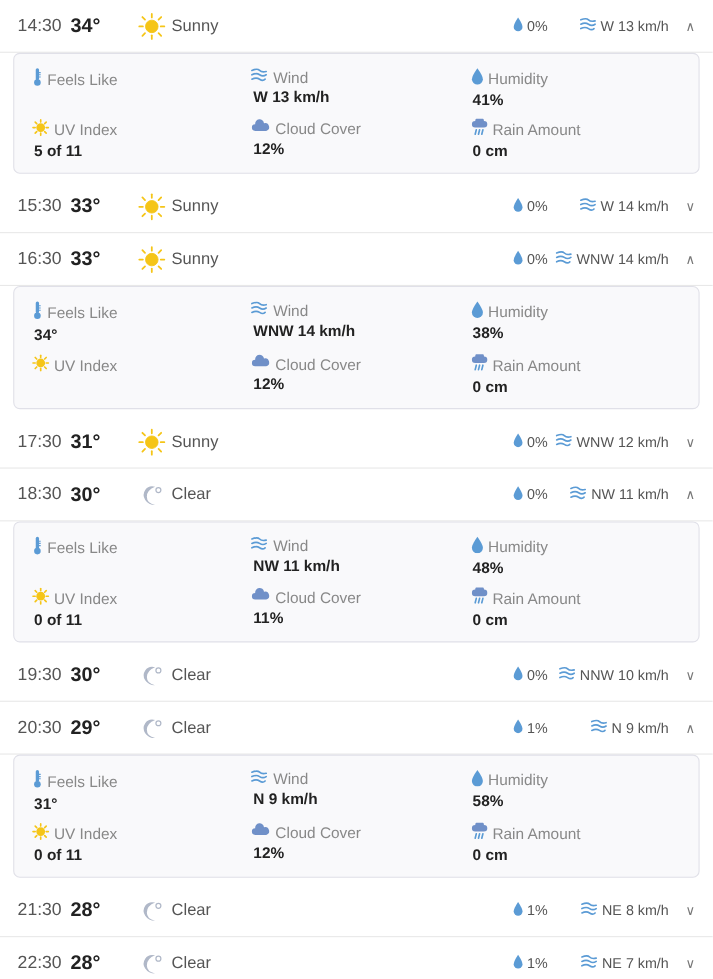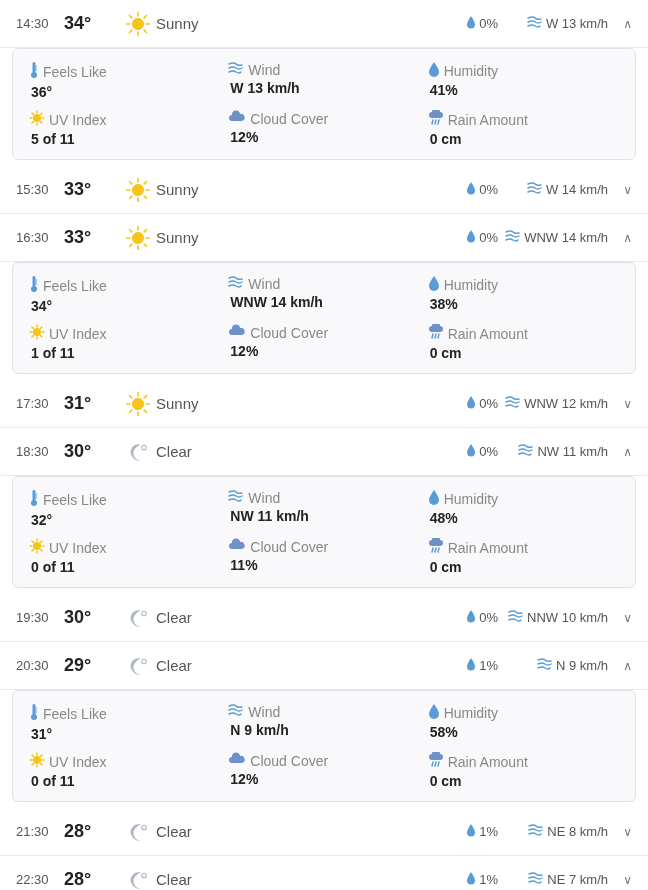--- a/index.html
+++ b/index.html
@@ -14,21 +14,21 @@
       display: flex;
       align-items: center;
       padding: 10px 16px;
       border-bottom: 1px solid #e8e8e8;
       cursor: pointer;
       min-height: 48px;
     }
     .time-col {
       width: 48px;
       color: #555;
-      font-size: 13px;
+      font-size: 16px;
       flex-shrink: 0;
     }
     .temp-col {
       width: 56px;
       font-size: 18px;
       font-weight: 700;
       flex-shrink: 0;
     }
     .icon-col {
       width: 36px;
@@ -160,21 +160,20 @@
           <span class="detail-label">
             <span><svg width="10" height="18" viewBox="0 0 10 18" xmlns="http://www.w3.org/2000/svg">
     <rect x="3.5" y="1" width="3" height="11" rx="1.5" fill="#5b9bd5"></rect>
     <circle cx="5" cy="14" r="3" fill="#5b9bd5"></circle>
     <line x1="6.5" y1="5" x2="8" y2="5" stroke="#5b9bd5" stroke-width="1"></line>
     <line x1="6.5" y1="7" x2="8" y2="7" stroke="#5b9bd5" stroke-width="1"></line>
     <line x1="6.5" y1="9" x2="8" y2="9" stroke="#5b9bd5" stroke-width="1"></line>
   </svg></span>
             Feels Like
           </span>
-          <span class="detail-value">36°</span>
         </div>
         <div class="detail-item">
           <span class="detail-label">
             <span><svg width="16" height="14" viewBox="0 0 16 14" xmlns="http://www.w3.org/2000/svg">
     <path d="M1 3 Q6 1 8 3 Q10 5 14 4" stroke="#5b9bd5" stroke-width="1.5" fill="none" stroke-linecap="round"></path>
     <path d="M1 7 Q5 5 8 7 Q11 9 14 7" stroke="#5b9bd5" stroke-width="1.5" fill="none" stroke-linecap="round"></path>
     <path d="M1 11 Q5 9 8 11 Q11 13 13 11" stroke="#5b9bd5" stroke-width="1.5" fill="none" stroke-linecap="round"></path>
   </svg></span>
             Wind
           </span>
@@ -352,21 +351,20 @@
       <line x1="1" y1="8" x2="3" y2="8"></line>
       <line x1="13" y1="8" x2="15" y2="8"></line>
       <line x1="3" y1="3" x2="4.4" y2="4.4"></line>
       <line x1="11.6" y1="11.6" x2="13" y2="13"></line>
       <line x1="13" y1="3" x2="11.6" y2="4.4"></line>
       <line x1="4.4" y1="11.6" x2="3" y2="13"></line>
     </g>
   </svg></span>
             UV Index
           </span>
-          <span class="detail-value">1 of 11</span>
         </div>
         <div class="detail-item">
           <span class="detail-label">
             <span><svg width="18" height="14" viewBox="0 0 18 14" xmlns="http://www.w3.org/2000/svg">
     <path d="M14 11 H4 A3 3 0 0 1 4 5 A4 4 0 0 1 12 4 A3 3 0 0 1 14 11Z" fill="#7090c8" stroke="none"></path>
   </svg></span>
             Cloud Cover
           </span>
           <span class="detail-value">12%</span>
         </div>
@@ -457,21 +455,20 @@
           <span class="detail-label">
             <span><svg width="10" height="18" viewBox="0 0 10 18" xmlns="http://www.w3.org/2000/svg">
     <rect x="3.5" y="1" width="3" height="11" rx="1.5" fill="#5b9bd5"></rect>
     <circle cx="5" cy="14" r="3" fill="#5b9bd5"></circle>
     <line x1="6.5" y1="5" x2="8" y2="5" stroke="#5b9bd5" stroke-width="1"></line>
     <line x1="6.5" y1="7" x2="8" y2="7" stroke="#5b9bd5" stroke-width="1"></line>
     <line x1="6.5" y1="9" x2="8" y2="9" stroke="#5b9bd5" stroke-width="1"></line>
   </svg></span>
             Feels Like
           </span>
-          <span class="detail-value">32°</span>
         </div>
         <div class="detail-item">
           <span class="detail-label">
             <span><svg width="16" height="14" viewBox="0 0 16 14" xmlns="http://www.w3.org/2000/svg">
     <path d="M1 3 Q6 1 8 3 Q10 5 14 4" stroke="#5b9bd5" stroke-width="1.5" fill="none" stroke-linecap="round"></path>
     <path d="M1 7 Q5 5 8 7 Q11 9 14 7" stroke="#5b9bd5" stroke-width="1.5" fill="none" stroke-linecap="round"></path>
     <path d="M1 11 Q5 9 8 11 Q11 13 13 11" stroke="#5b9bd5" stroke-width="1.5" fill="none" stroke-linecap="round"></path>
   </svg></span>
             Wind
           </span>

